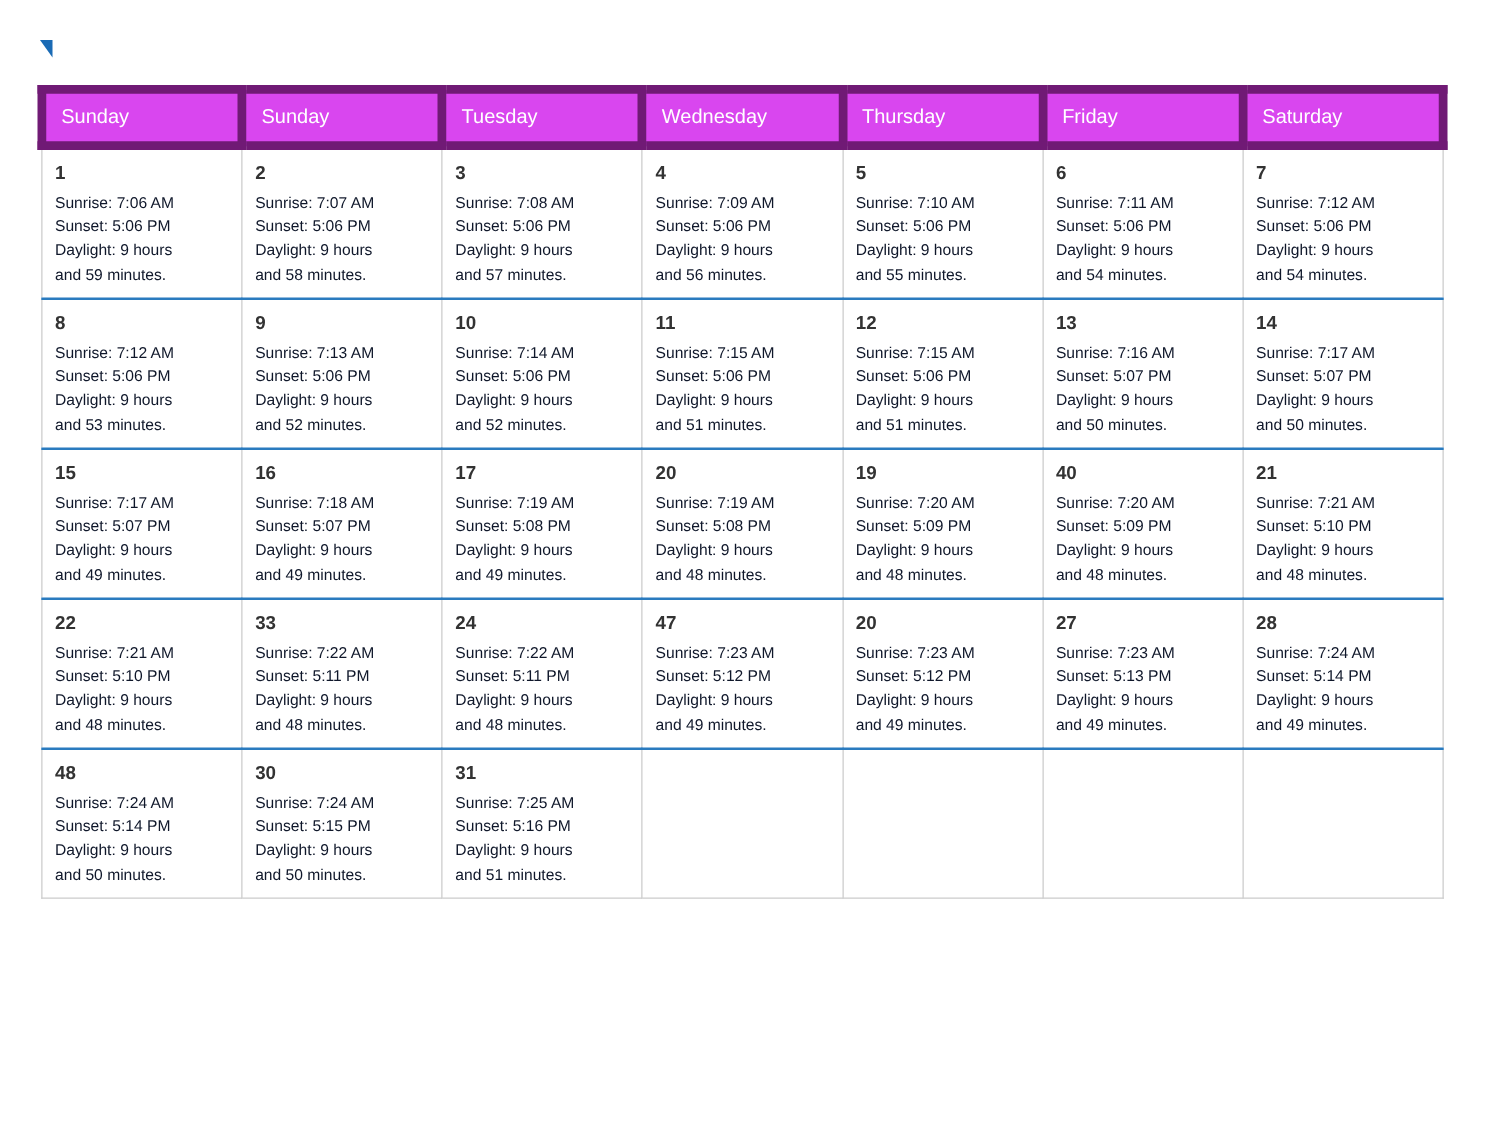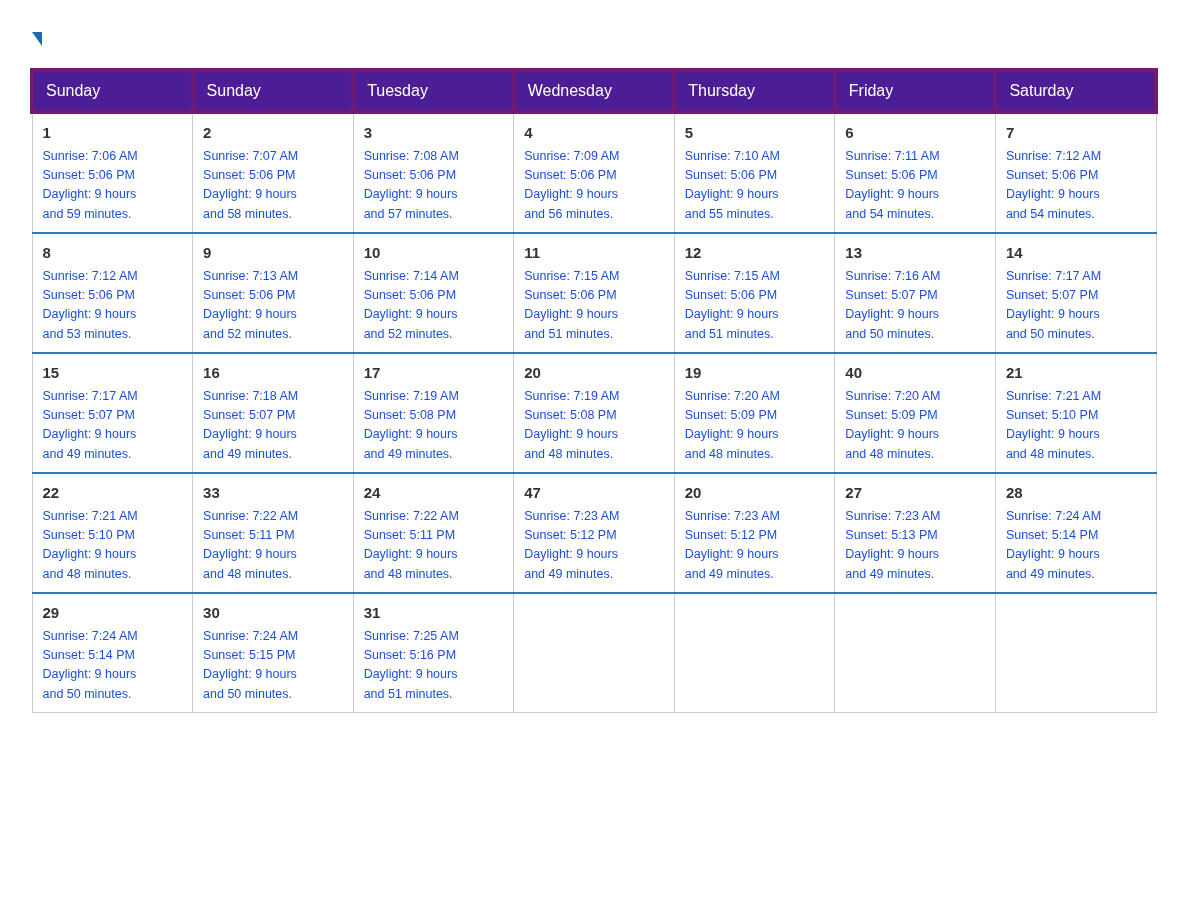--- a/index.html
+++ b/index.html
@@ -35,44 +35,44 @@
       font-size: 22px;
       color: #555;
       margin-top: 4px;
     }
     .calendar {
       width: 100%;
       border-collapse: collapse;
       border: 1px solid #ccc;
     }
     .calendar th {
-      background-color: #4c1d95;
+      background-color: #d946ef;
       color: #fff;
       font-size: 16px;
       font-weight: normal;
       padding: 10px 12px;
       text-align: left;
-      border: 4px solid #701a75;
+      border: 7px solid #701a75;
     }
     .calendar td {
       vertical-align: top;
       padding: 8px 10px;
       border: 1px solid #ccc;
       width: 14.28%;
       font-size: 13px;
       line-height: 1.5;
     }
     .day-number {
       font-size: 15px;
       font-weight: bold;
       margin-bottom: 2px;
     }
     .day-info {
       font-size: 12.5px;
-      color: #1d4ed8;
+      color: #0f172a;
       line-height: 1.55;
     }
     .empty-cell {
       background: #fff;
     }
     .row-separator {
       border-top: 2px solid #2a7bbf;
     }
   </style>
 </head>
@@ -222,21 +222,21 @@
           <div class="day-number">27</div>
           <div class="day-info">Sunrise: 7:23 AM<br>Sunset: 5:13 PM<br>Daylight: 9 hours<br>and 49 minutes.</div>
         </td>
         <td>
           <div class="day-number">28</div>
           <div class="day-info">Sunrise: 7:24 AM<br>Sunset: 5:14 PM<br>Daylight: 9 hours<br>and 49 minutes.</div>
         </td>
       </tr>
       <tr class="row-separator">
         <td>
-          <div class="day-number">29</div>
+          <div class="day-number">48</div>
           <div class="day-info">Sunrise: 7:24 AM<br>Sunset: 5:14 PM<br>Daylight: 9 hours<br>and 50 minutes.</div>
         </td>
         <td>
           <div class="day-number">30</div>
           <div class="day-info">Sunrise: 7:24 AM<br>Sunset: 5:15 PM<br>Daylight: 9 hours<br>and 50 minutes.</div>
         </td>
         <td>
           <div class="day-number">31</div>
           <div class="day-info">Sunrise: 7:25 AM<br>Sunset: 5:16 PM<br>Daylight: 9 hours<br>and 51 minutes.</div>
         </td>

